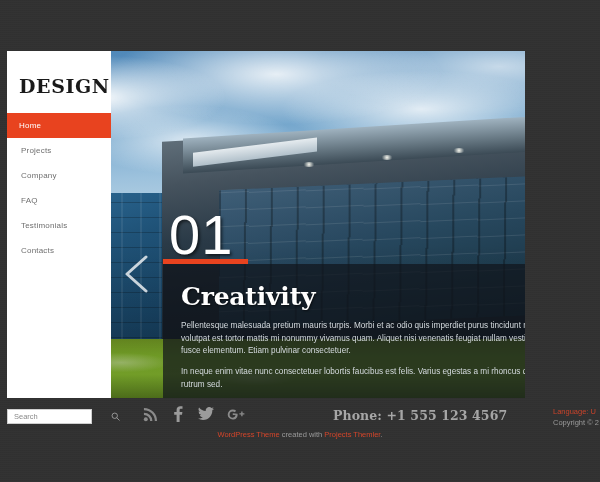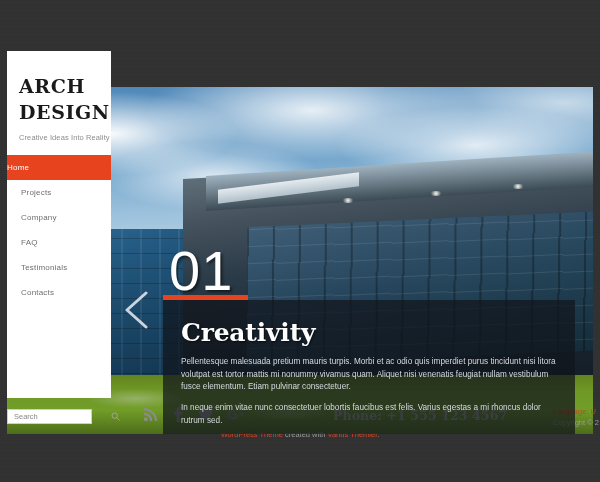--- a/index.html
+++ b/index.html
@@ -24,25 +24,24 @@
     background:
       repeating-linear-gradient(0deg, rgba(255,255,255,0.012) 0 1px, rgba(0,0,0,0.012) 1px 2px),
       #313131;
   }
 
   
   #stage {
     position: absolute;
     left: 7px;
     top: 51px;
-    width: 586px;
+    width: 518px;
     height: 347px;
     overflow: hidden;
     background: #16222c;
-    margin-top: 36px;
   }
 
   
   .photo {
     position: absolute;
     inset: 0;
     overflow: hidden;
   }
   .sky {
     position: absolute;
@@ -228,21 +227,21 @@
     font-size: 8px;
     color: #6f6f6f;
     padding: 8px 0 8px 14px;
     cursor: pointer;
     letter-spacing: .2px;
   }
   #nav li.active {
     background: #e8431f;
     color: #ffffff;
     font-weight: 400;
-    padding-left: 0;
+    padding-left: 12px;
   }
 
   
   #footer {
     position: absolute;
     left: 0;
     top: 398px;
     width: 600px;
     height: 84px;
   }
@@ -365,24 +364,22 @@
       <p class="slide-para">Pellentesque malesuada pretium mauris turpis. Morbi et ac odio quis imperdiet purus tincidunt nisi litora volutpat est tortor mattis mi nonummy vivamus quam. Aliquet nisi venenatis feugiat nullam vestibulum fusce elementum. Etiam pulvinar consectetuer.</p>
 
       <p class="slide-para">In neque enim vitae nunc consectetuer lobortis faucibus est felis. Varius egestas a mi rhoncus dolor rutrum sed.</p>
 
       <div id="slide-quote">Donec sed tellus eget sapien fringilla nonummy. Mauris a ante. Suspendisse quam sem, consequat at, commodo vitae, feugiat in, nunc. Morbi imperdiet augue quis tellus. Donec sed tellus eget sapien fringilla nonummy. Mauris a ante. Suspendisse quam sem, consequat at, comvite, feugiat in, nunc. Morbi imperdiet augue quis tellus.</div>
     </div>
   </div>
 
   <aside id="sidebar">
     <div id="brand">
-      <span>ARCH</span>
       <span>DESIGN</span>
     </div>
-    <div id="tagline">Creative Ideas Into Reality</div>
 
     <ul id="nav">
       <li class="active">Home</li>
       <li>Projects</li>
       <li>Company</li>
       <li>FAQ</li>
       <li>Testimonials</li>
       <li>Contacts</li>
     </ul>
   </aside>
@@ -426,17 +423,17 @@
     </div>
 
     <div id="phone">Phone: +1 555 123 4567</div>
 
     <div id="footer-right">
       <div id="language-line">Language: U</div>
       <div id="copyright-line">Copyright © 2</div>
     </div>
 
     <div id="credit">
-      <span class="link">WordPress Theme</span><span> created with </span><span class="link">Varius Themler</span><span>.</span>
+      <span class="link">WordPress Theme</span><span> created with </span><span class="link">Projects Themler</span><span>.</span>
     </div>
 
   </footer>
 </div>
 
 </body></html>

